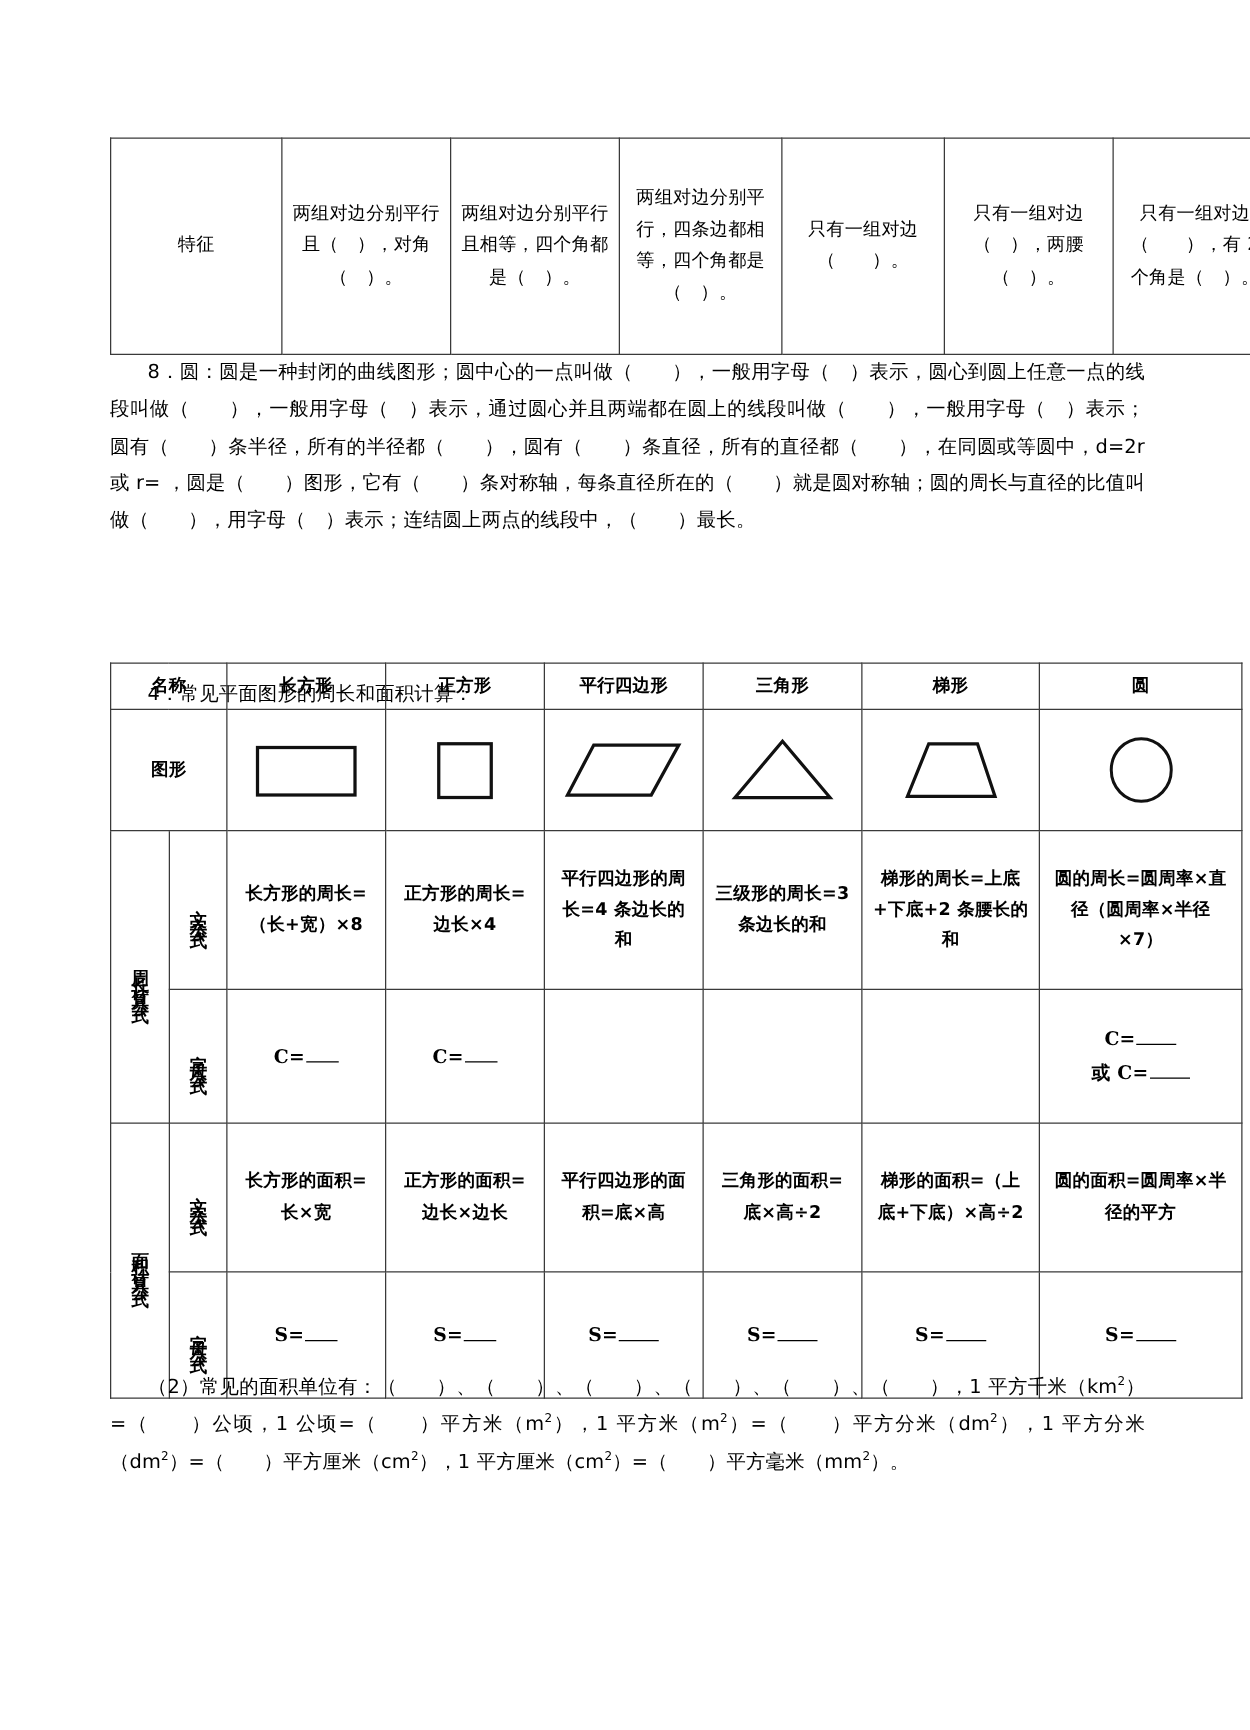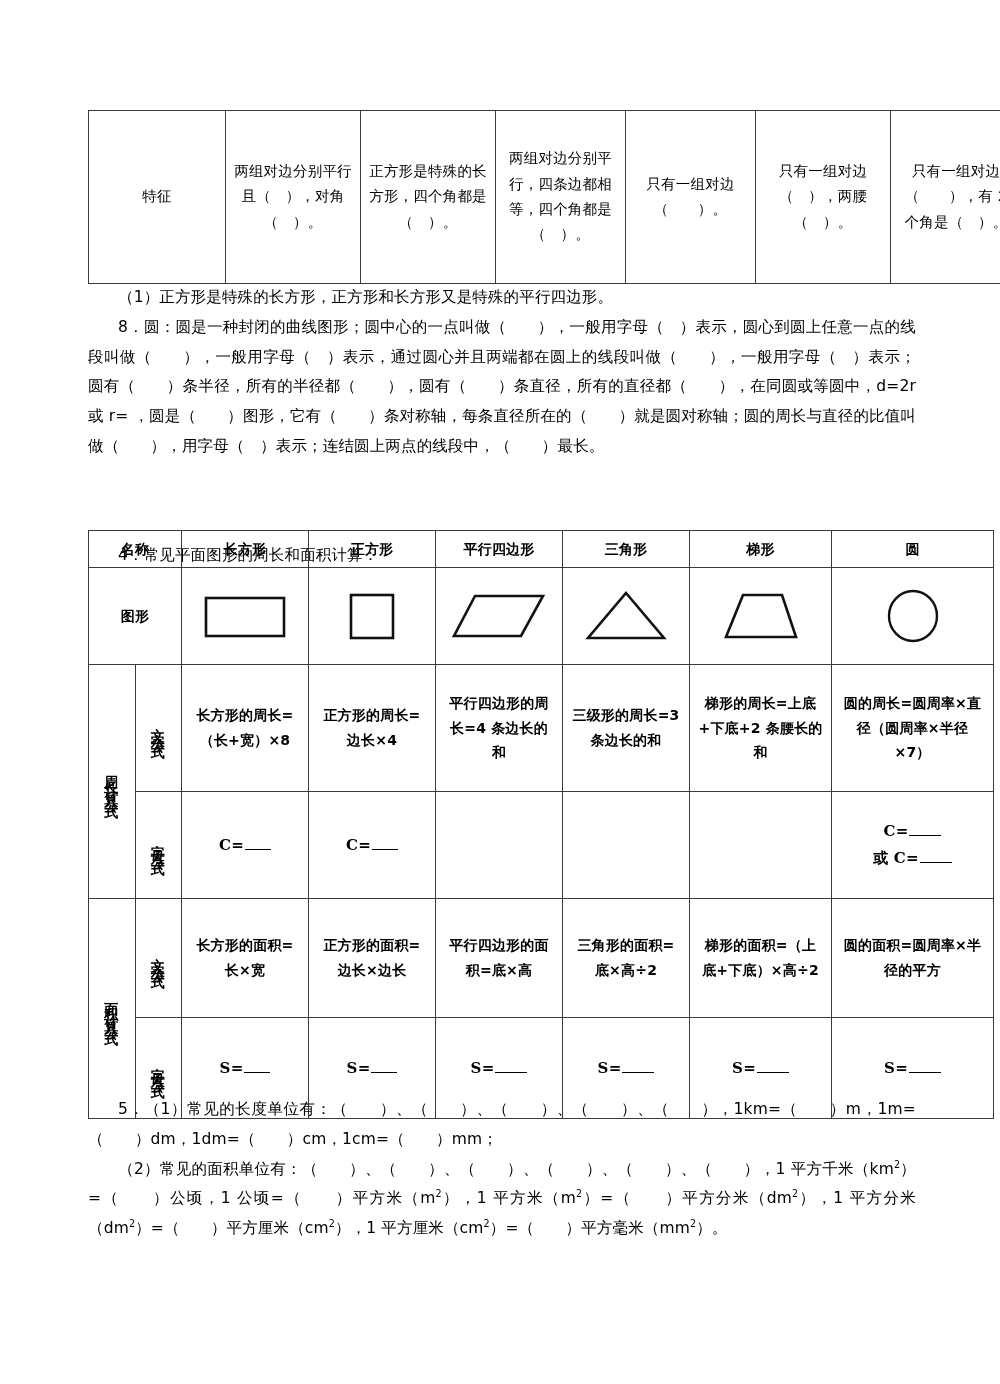--- a/index.html
+++ b/index.html
@@ -151,31 +151,30 @@
 </head>
 <body>
 
 <div class="page">
 
   <table class="t1">
     <tbody>
       <tr>
         <td class="c1">特征</td>
         <td class="c2">两组对边分别平行且（　），对角（　）。</td>
-        <td class="c3">正方形是特殊的长方形，四个角都是（　）。</td>
+        <td class="c3">两组对边分别平行且相等，四个角都是（　）。</td>
         <td class="c4">两组对边分别平行，四条边都相等，四个角都是（　）。</td>
         <td class="c5">只有一组对边（　　）。</td>
         <td class="c6">只有一组对边（　），两腰（　）。</td>
         <td class="c7">只有一组对边（　　），有 2 个角是（　）。</td>
       </tr>
     </tbody>
   </table>
 
   <div class="block-a">
-    <div class="para"><span class="ind"></span><span>（1）正方形是特殊的长方形，正方形和长方形又是特殊的平行四边形。</span></div>
     <div class="para"><span class="ind"></span><span>8．圆：圆是一种封闭的曲线图形；圆中心的一点叫做（　　），一般用字母（　）表示，圆心到圆上任意一点的线段叫做（　　），一般用字母（　）表示，通过圆心并且两端都在圆上的线段叫做（　　），一般用字母（　）表示；圆有（　　）条半径，所有的半径都（　　），圆有（　　）条直径，所有的直径都（　　），在同圆或等圆中，d=2r 或 r= ，圆是（　　）图形，它有（　　）条对称轴，每条直径所在的（　　）就是圆对称轴；圆的周长与直径的比值叫做（　　），用字母（　）表示；连结圆上两点的线段中，（　　）最长。</span></div>
   </div>
 
   <div class="block-b">
     <div class="para"><span class="ind"></span><span>4．常见平面图形的周长和面积计算：</span></div>
   </div>
 
   <table class="t2">
     <tbody>
 
@@ -304,17 +303,16 @@
           <span class="formula-ltr">S=</span><span class="blank-line w2"></span>
         </td>
         <td>
           <span class="formula-ltr">S=</span><span class="blank-line w2"></span>
         </td>
       </tr>
     </tbody>
   </table>
 
   <div class="block-c">
-    <div class="para"><span class="ind"></span><span>5．（1）常见的长度单位有：（　　）、（　　）、（　　）、（　　）、（　　），1km=（　　）m，1m=（　　）dm，1dm=（　　）cm，1cm=（　　）mm；</span></div>
     <div class="para"><span class="ind"></span><span><span>（2）常见的面积单位有：（　　）、（　　）、（　　）、（　　）、（　　）、（　　），1 平方千米（km</span><sup class="sq">2</sup><span>）=（　　）公顷，1 公顷=（　　）平方米（m</span><sup class="sq">2</sup><span>），1 平方米（m</span><sup class="sq">2</sup><span>）=（　　）平方分米（dm</span><sup class="sq">2</sup><span>），1 平方分米（dm</span><sup class="sq">2</sup><span>）=（　　）平方厘米（cm</span><sup class="sq">2</sup><span>），1 平方厘米（cm</span><sup class="sq">2</sup><span>）=（　　）平方毫米（mm</span><sup class="sq">2</sup><span>）。</span></span></div>
   </div>
 
 </div>
 
 </body></html>

